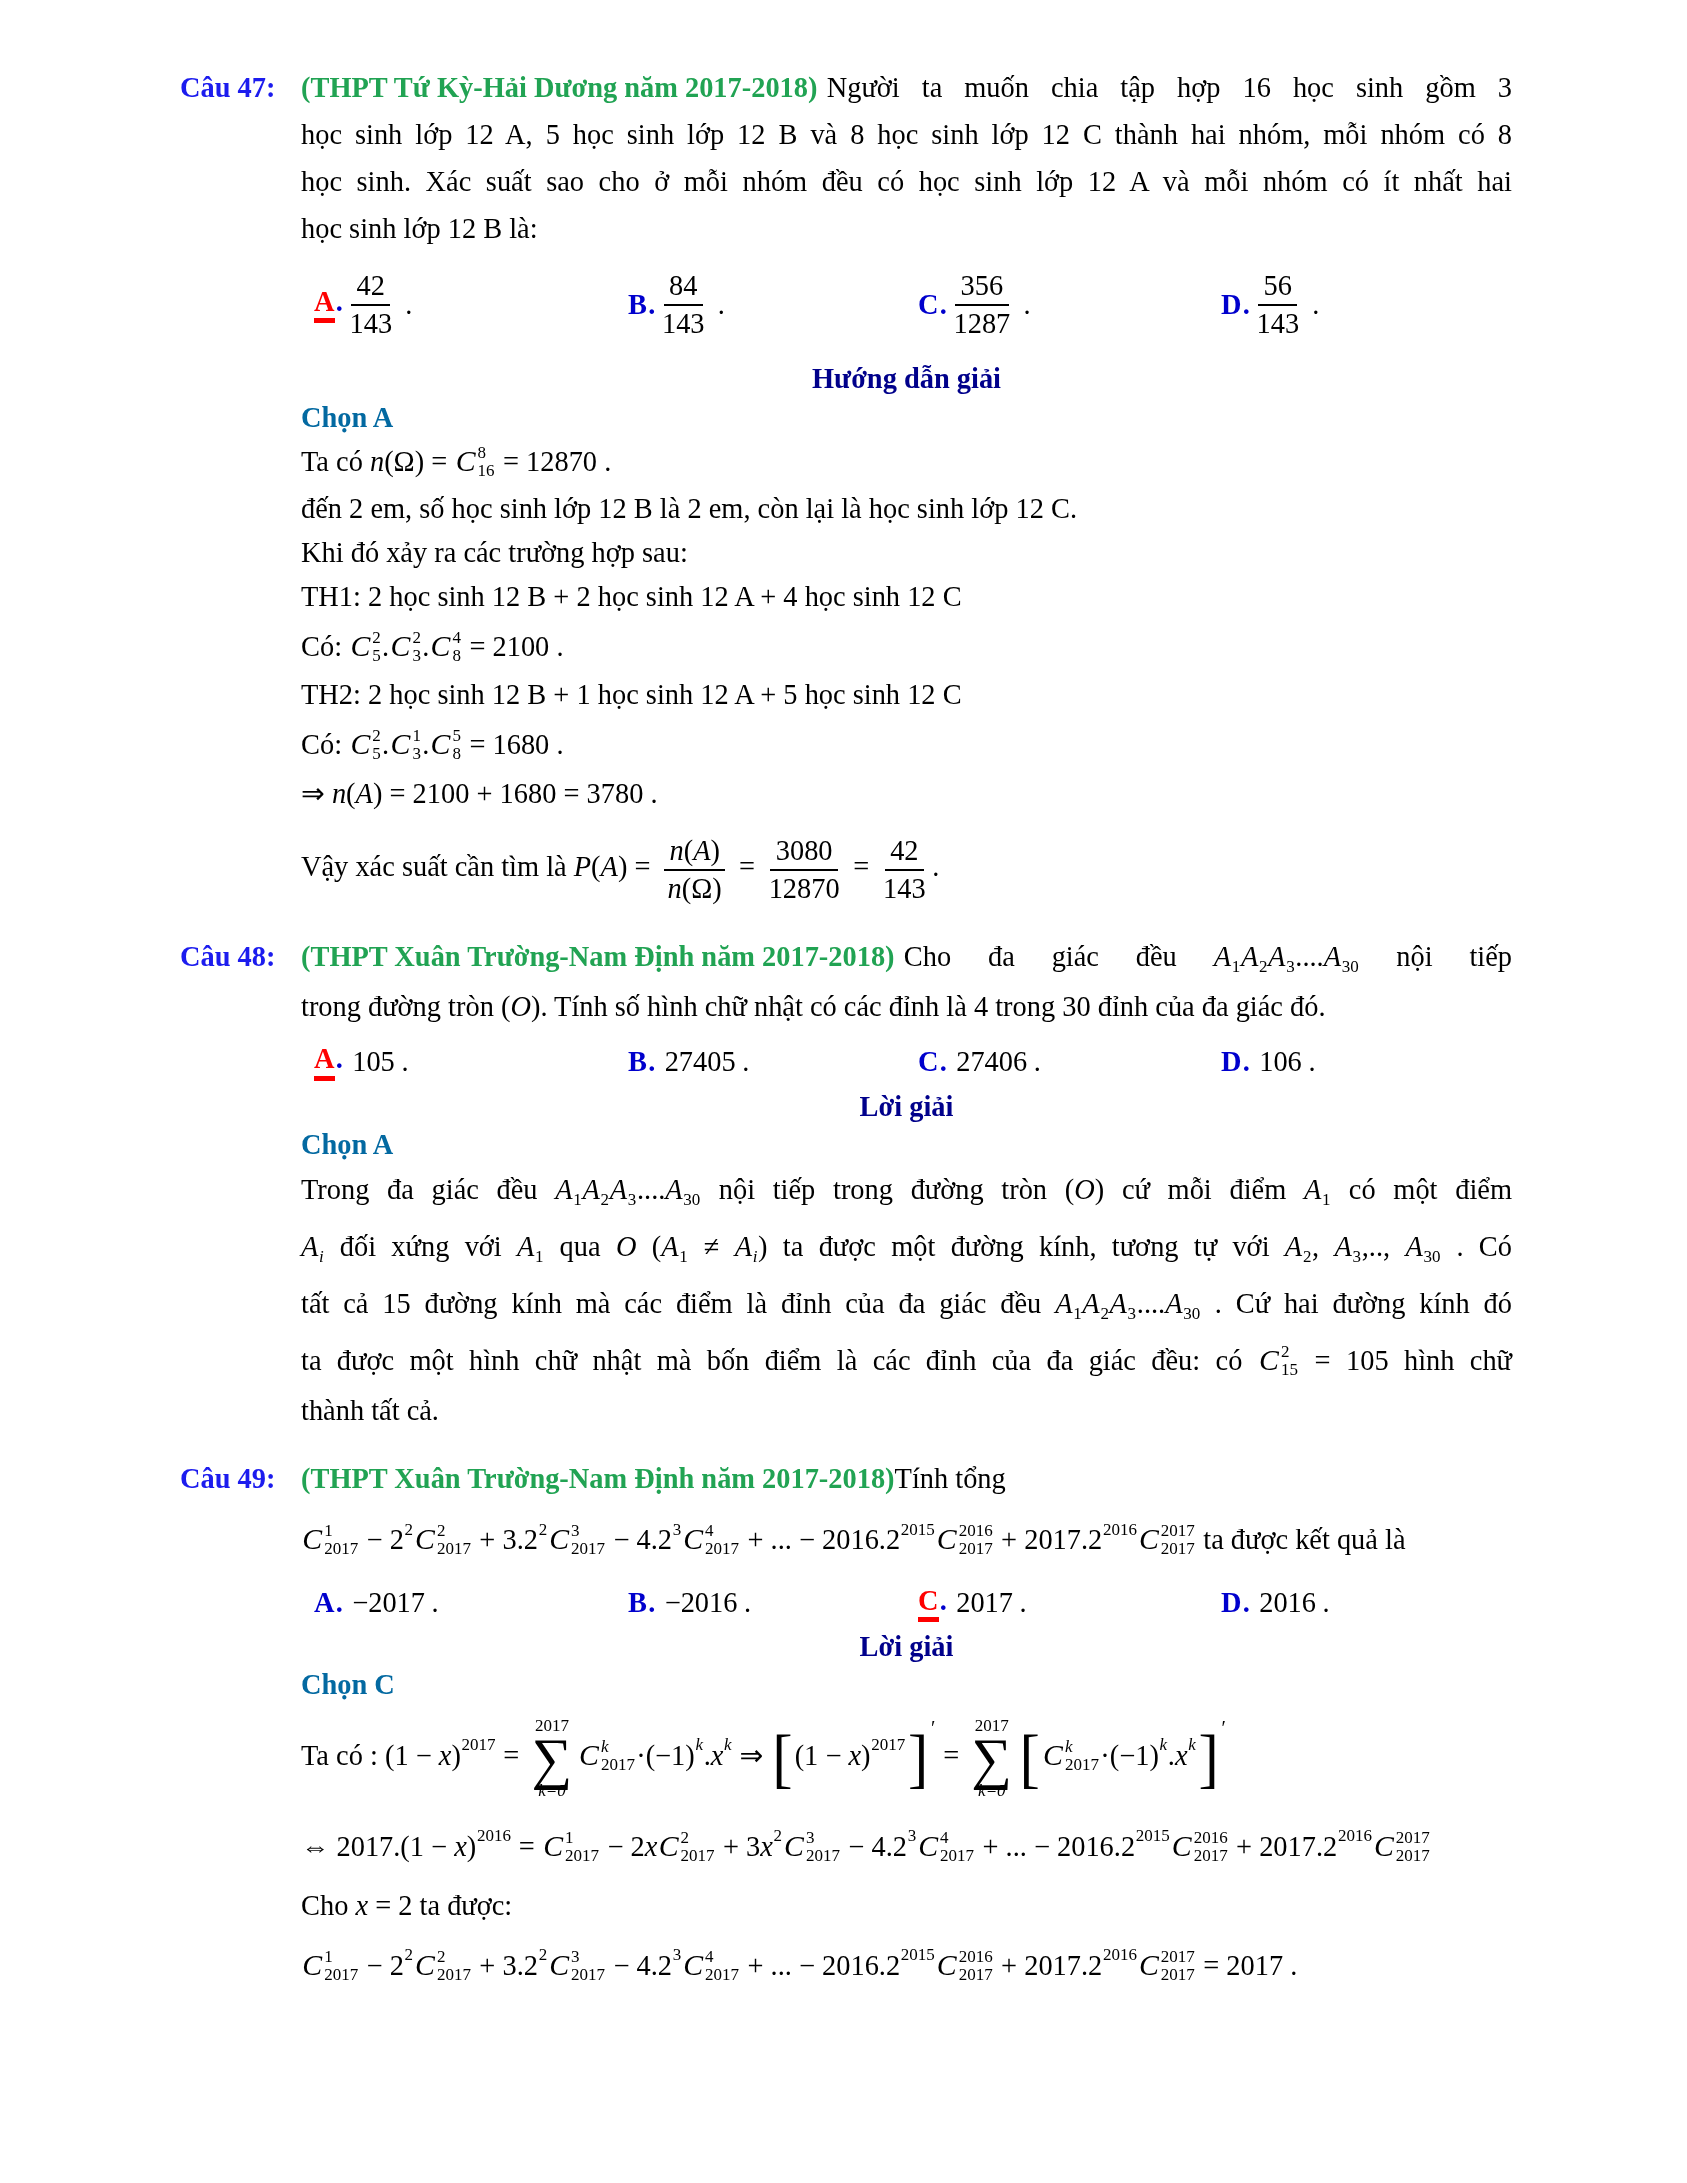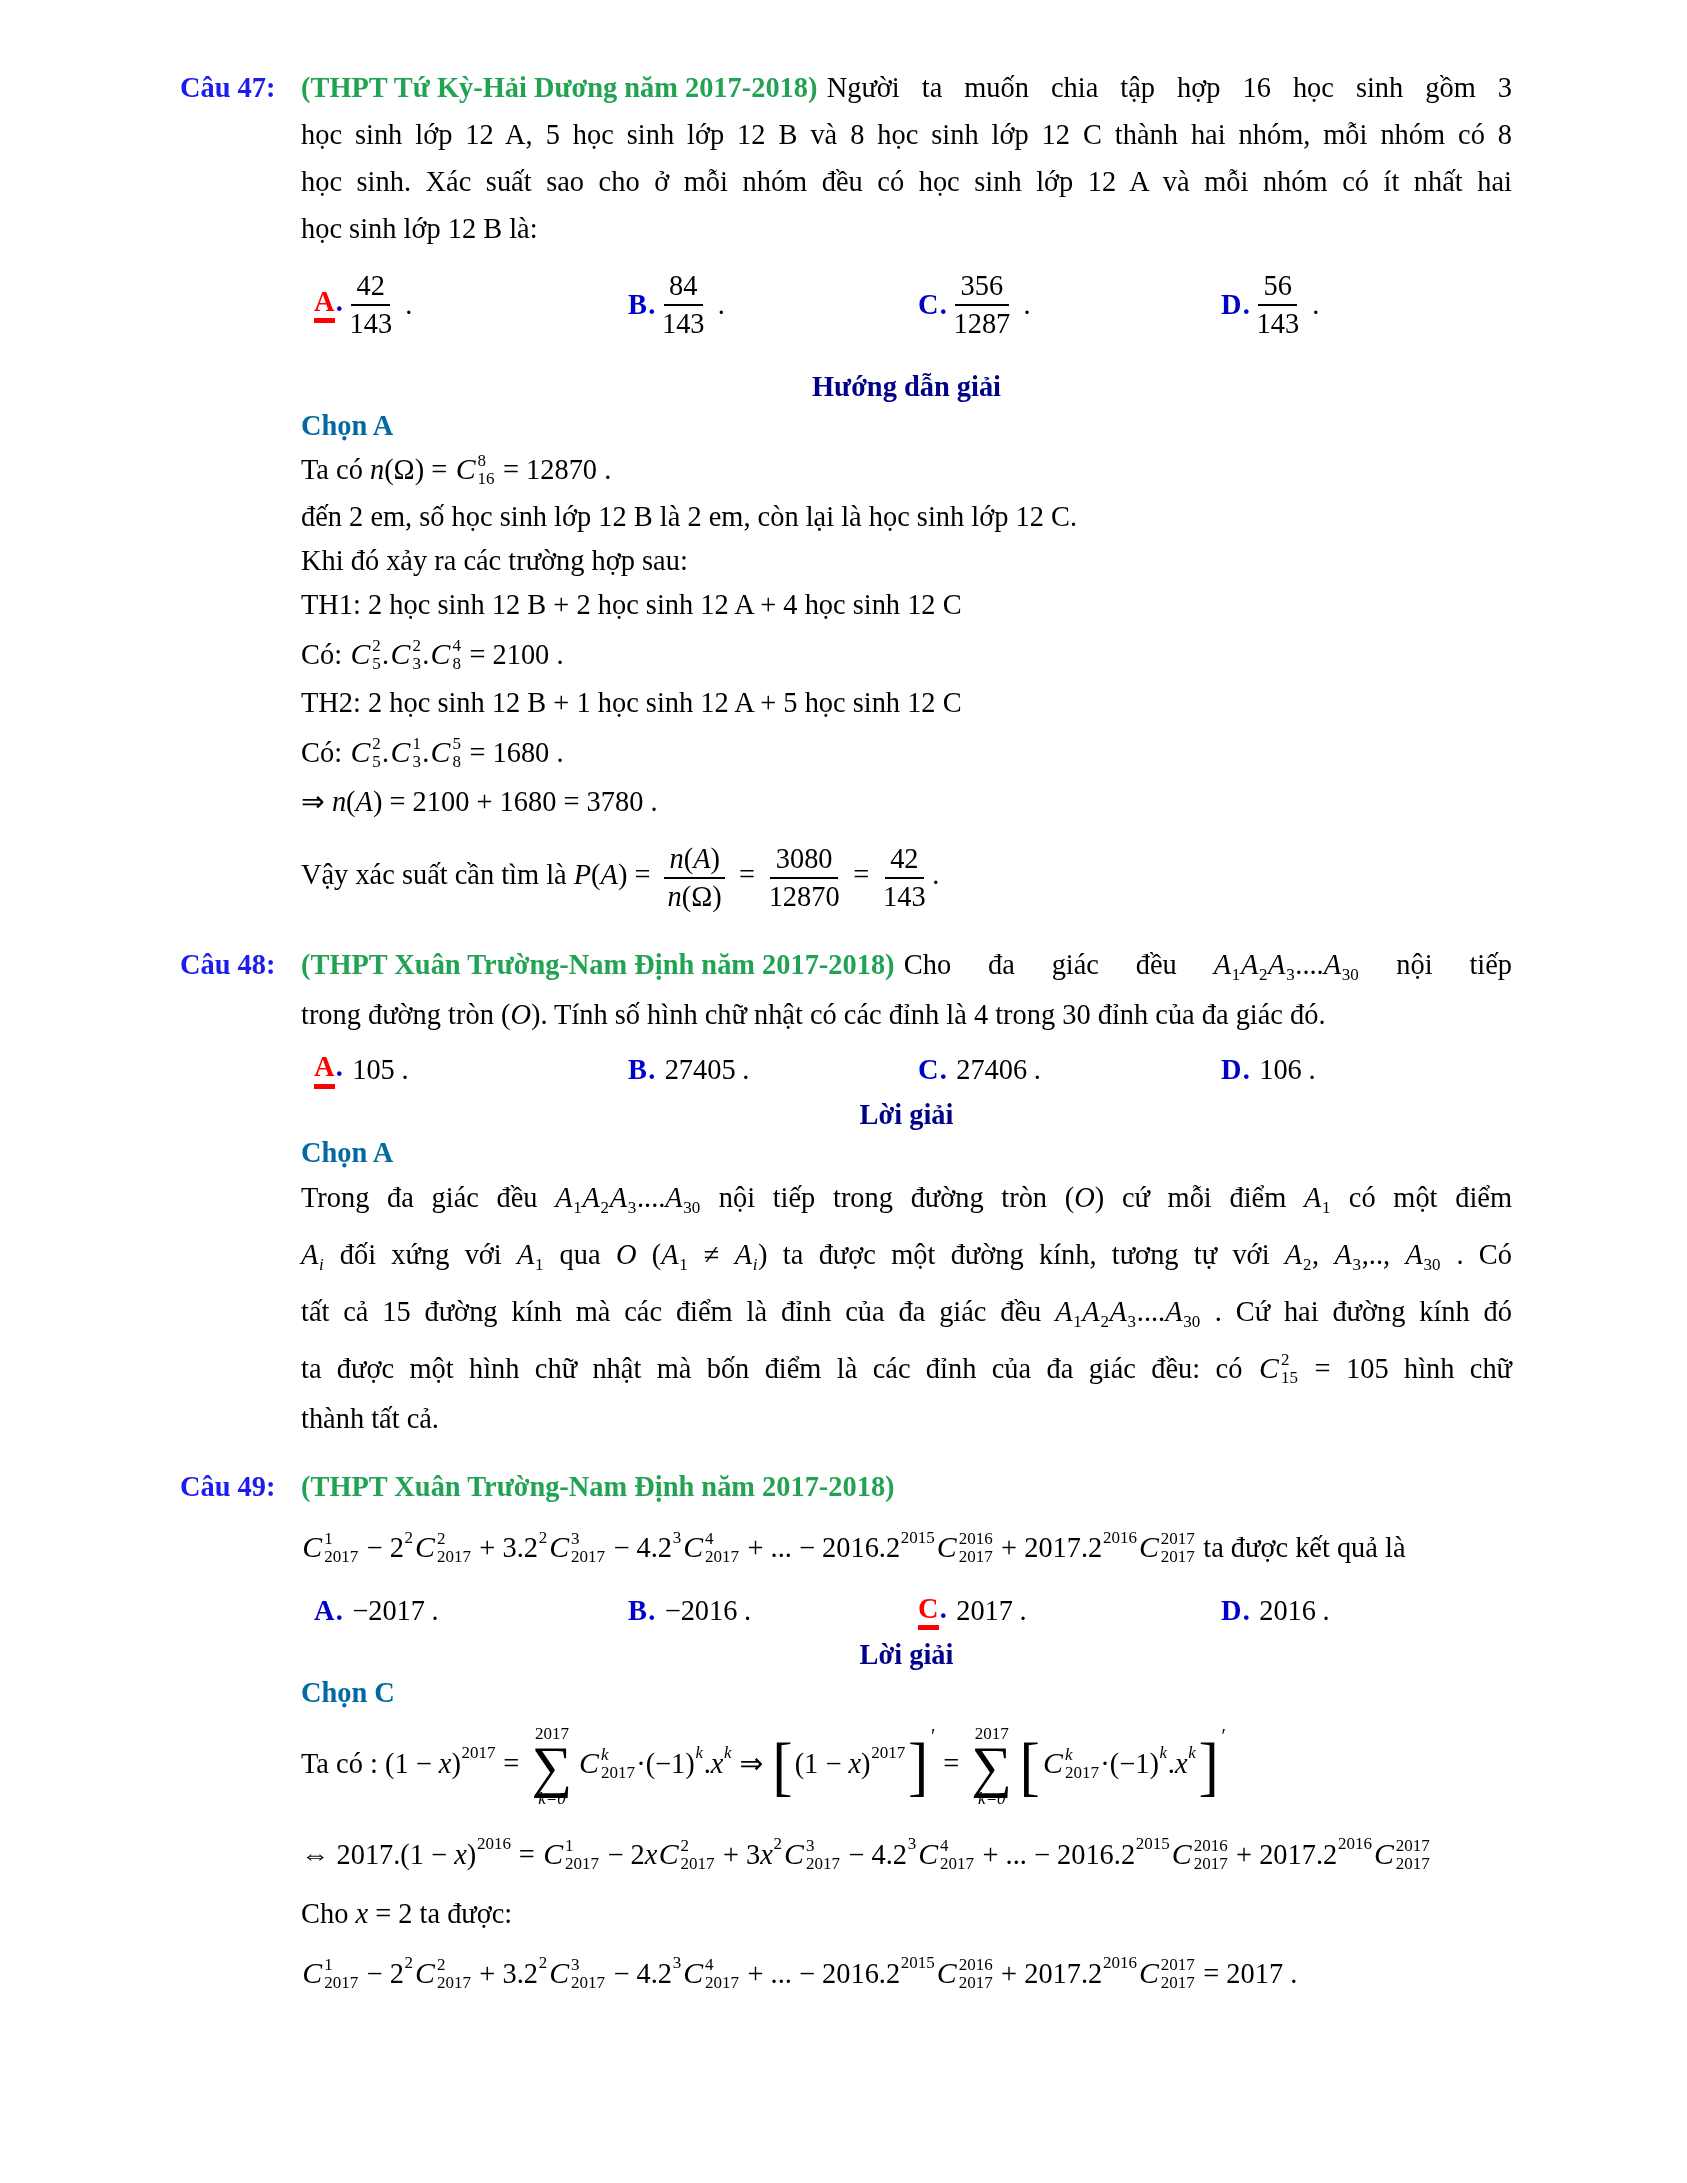--- a/index.html
+++ b/index.html
@@ -95,21 +95,21 @@
       <div class="ans w4">
         <span class="al"><span class="alt">D</span><span class="ald">.</span></span>
         <span class="mfrac">
             <span class="fn">56</span>
             <span class="fd">143</span>
           </span>
           <span class="tail">.</span>
       </div>
     </div>
 
-    <div class="hang" style="margin-top:20px">
+    <div class="hang" style="margin-top:12px">
       <div class="heading">Hướng dẫn giải</div>
     </div>
     <div class="hang chon" style="margin-top:4px">Chọn A</div>
 
     <div class="hang lh76" style="margin-top:1.3px"><span class="mx">Ta có </span><span class="mi">n</span><span class="mx">(Ω) = </span><span class="mc">
           <span class="cb">C</span>
           <span class="mss">
             <span>8</span>
             <span>16</span>
           </span>
@@ -215,20 +215,21 @@
             <span>15</span>
           </span>
         </span><span class="mx"> = 105 hình chữ</span></div>
     <div class="hang lh66">thành tất cả.</div>
   </section>
 
   <section style="margin-top:22.5px">
     <div class="qrow">
       <span class="qlabel">Câu 49:</span>
         <span class="qsource" style="margin-right:0">(THPT Xuân Trường-Nam Định năm 2017-2018)</span>
+        <span class="qrest-plain">Tính tổng</span>
     </div>
     <div class="hang lh112"><span class="mc">
           <span class="cb">C</span>
           <span class="mss">
             <span>1</span>
             <span>2017</span>
           </span>
         </span><span class="mx"> − 2</span><span class="msup">2</span><span class="mc">
           <span class="cb">C</span>
           <span class="mss">

